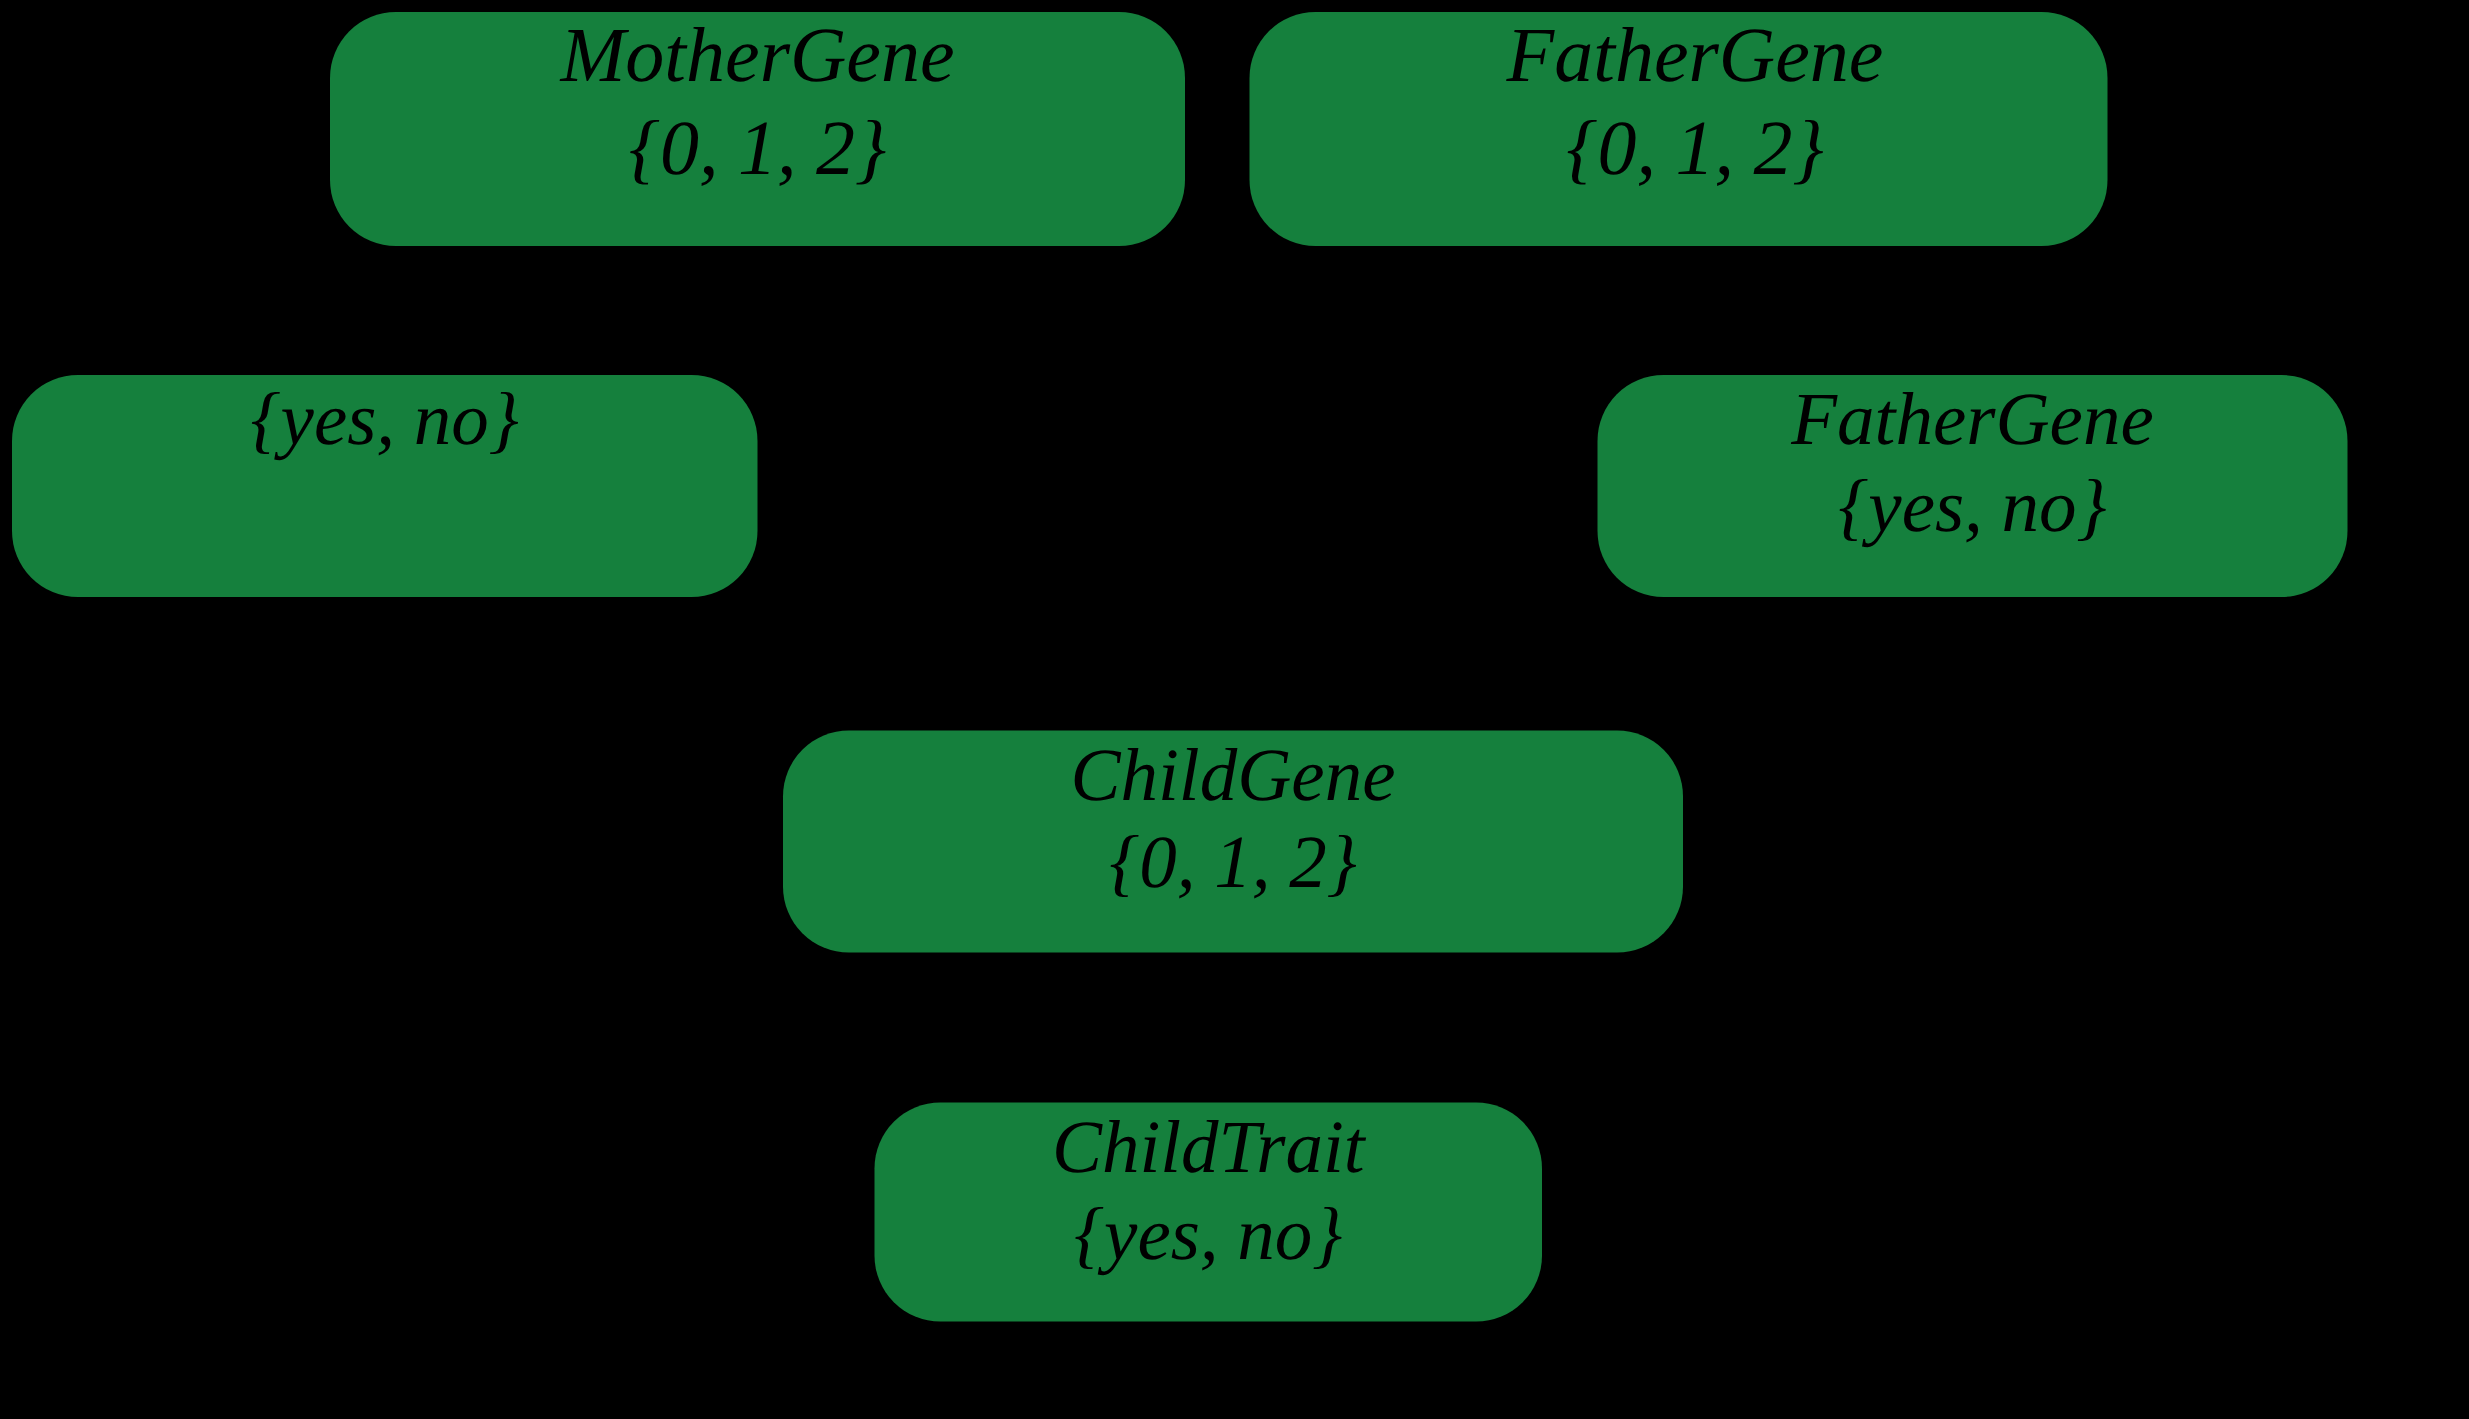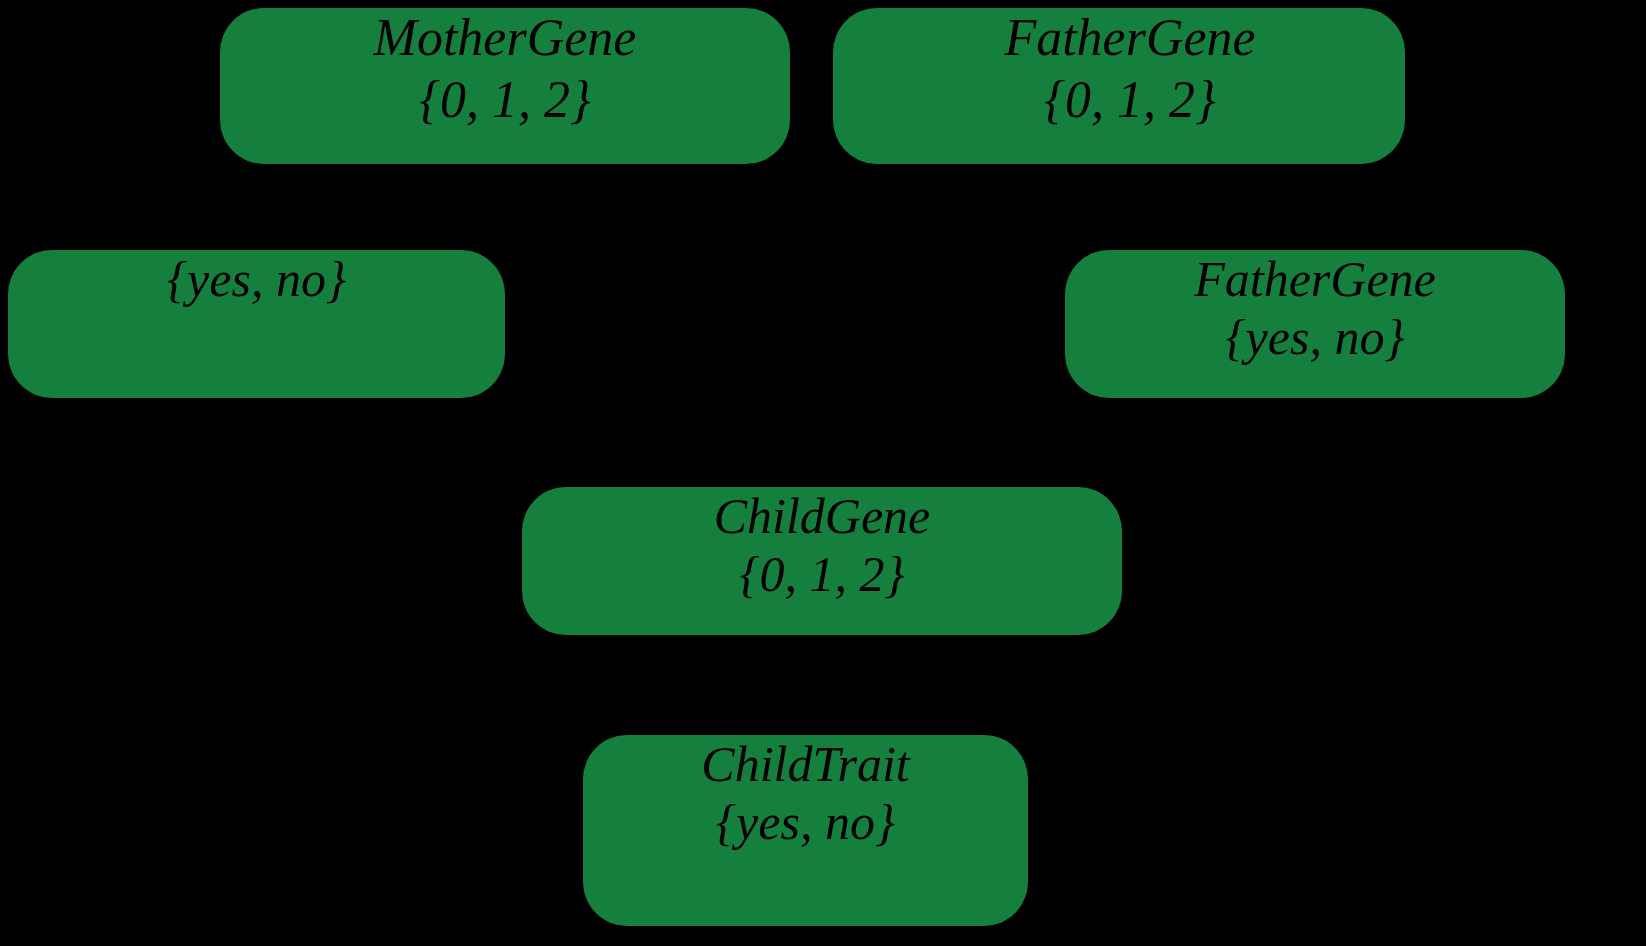--- a/index.html
+++ b/index.html
@@ -55,21 +55,21 @@
   }
   #node-father-trait {
     left: 1065px; top: 250px; width: 500px; height: 148px;
     font-size: 50px;
   }
   #node-child-gene {
     left: 522px; top: 487px; width: 600px; height: 148px;
     font-size: 50px;
   }
   #node-child-trait {
-    left: 583px; top: 735px; width: 445px; height: 191px;
+    left: 583px; top: 735px; width: 445px; height: 146px;
     font-size: 50px;
     font-family: Liberation Serif, serif;
   }
   
   #node-mother-gene .node-name,
   #node-father-gene .node-name { margin-bottom: 2px; }
 </style>
 </head>
 <body>
 

